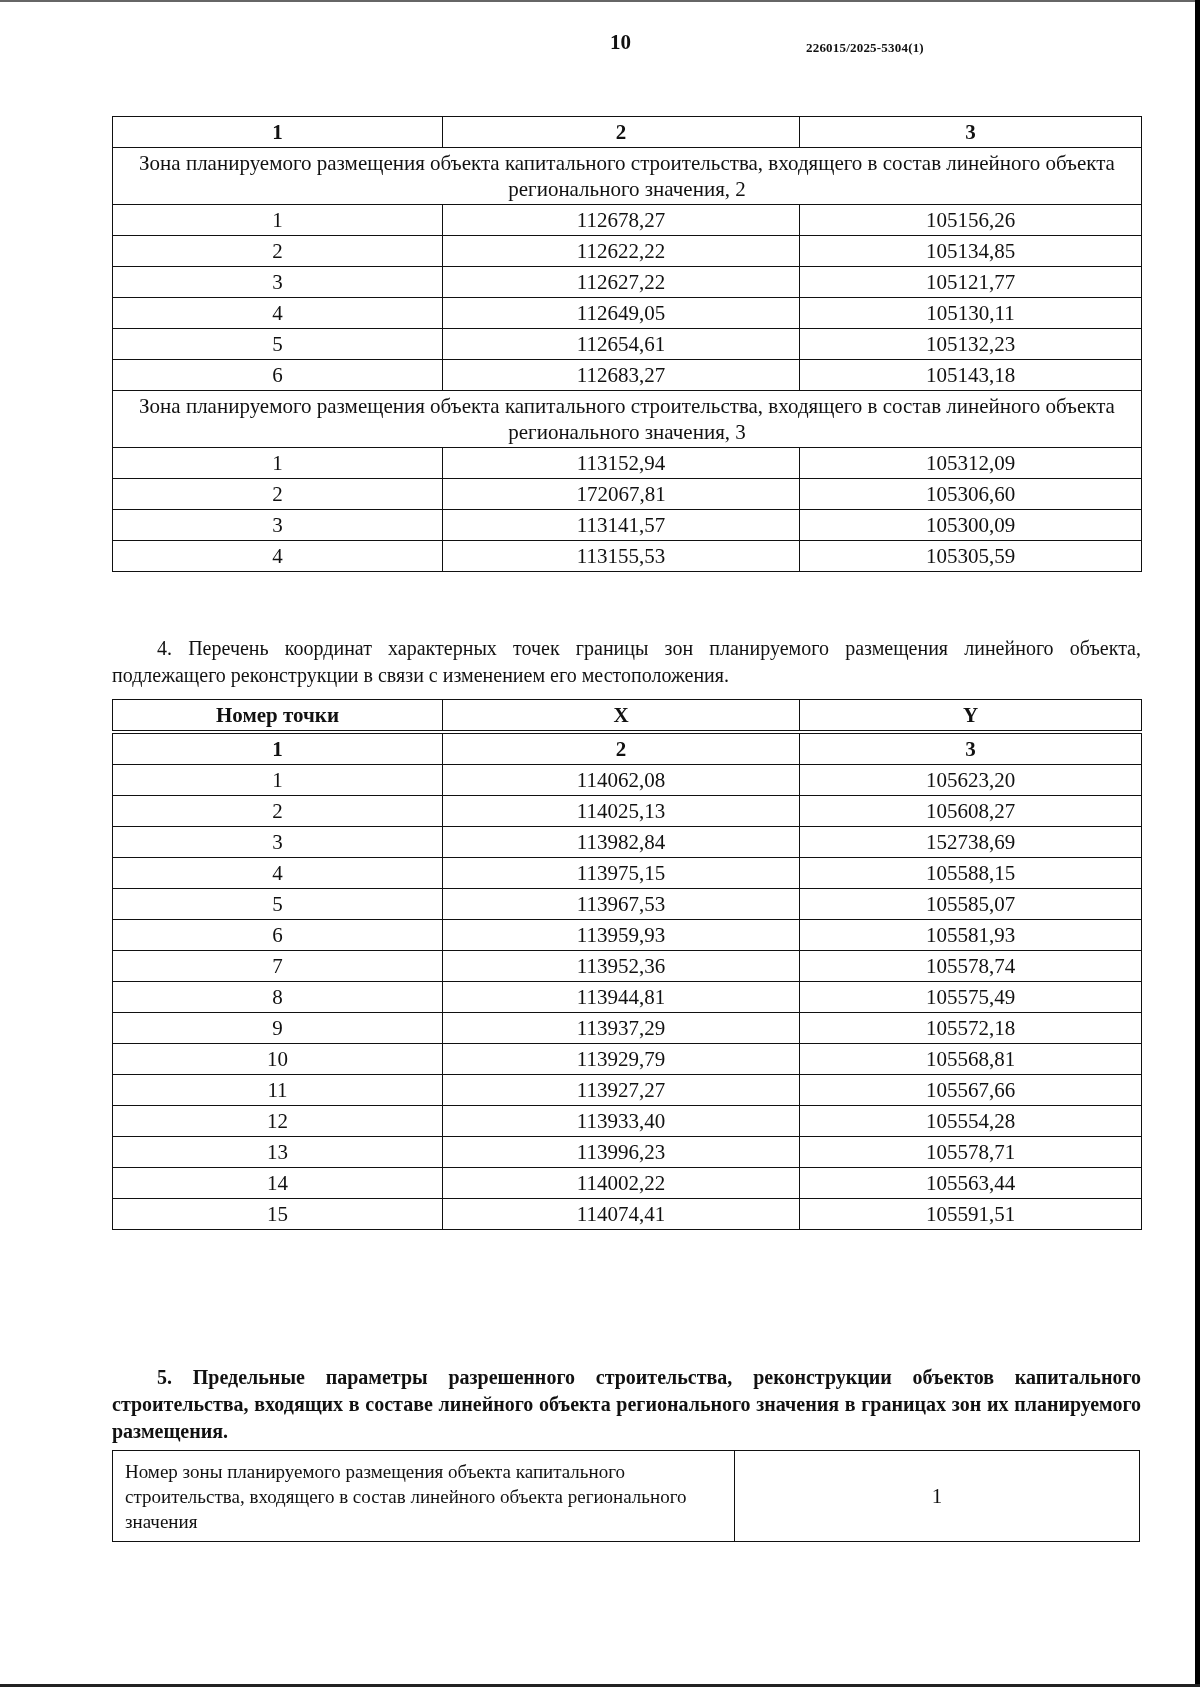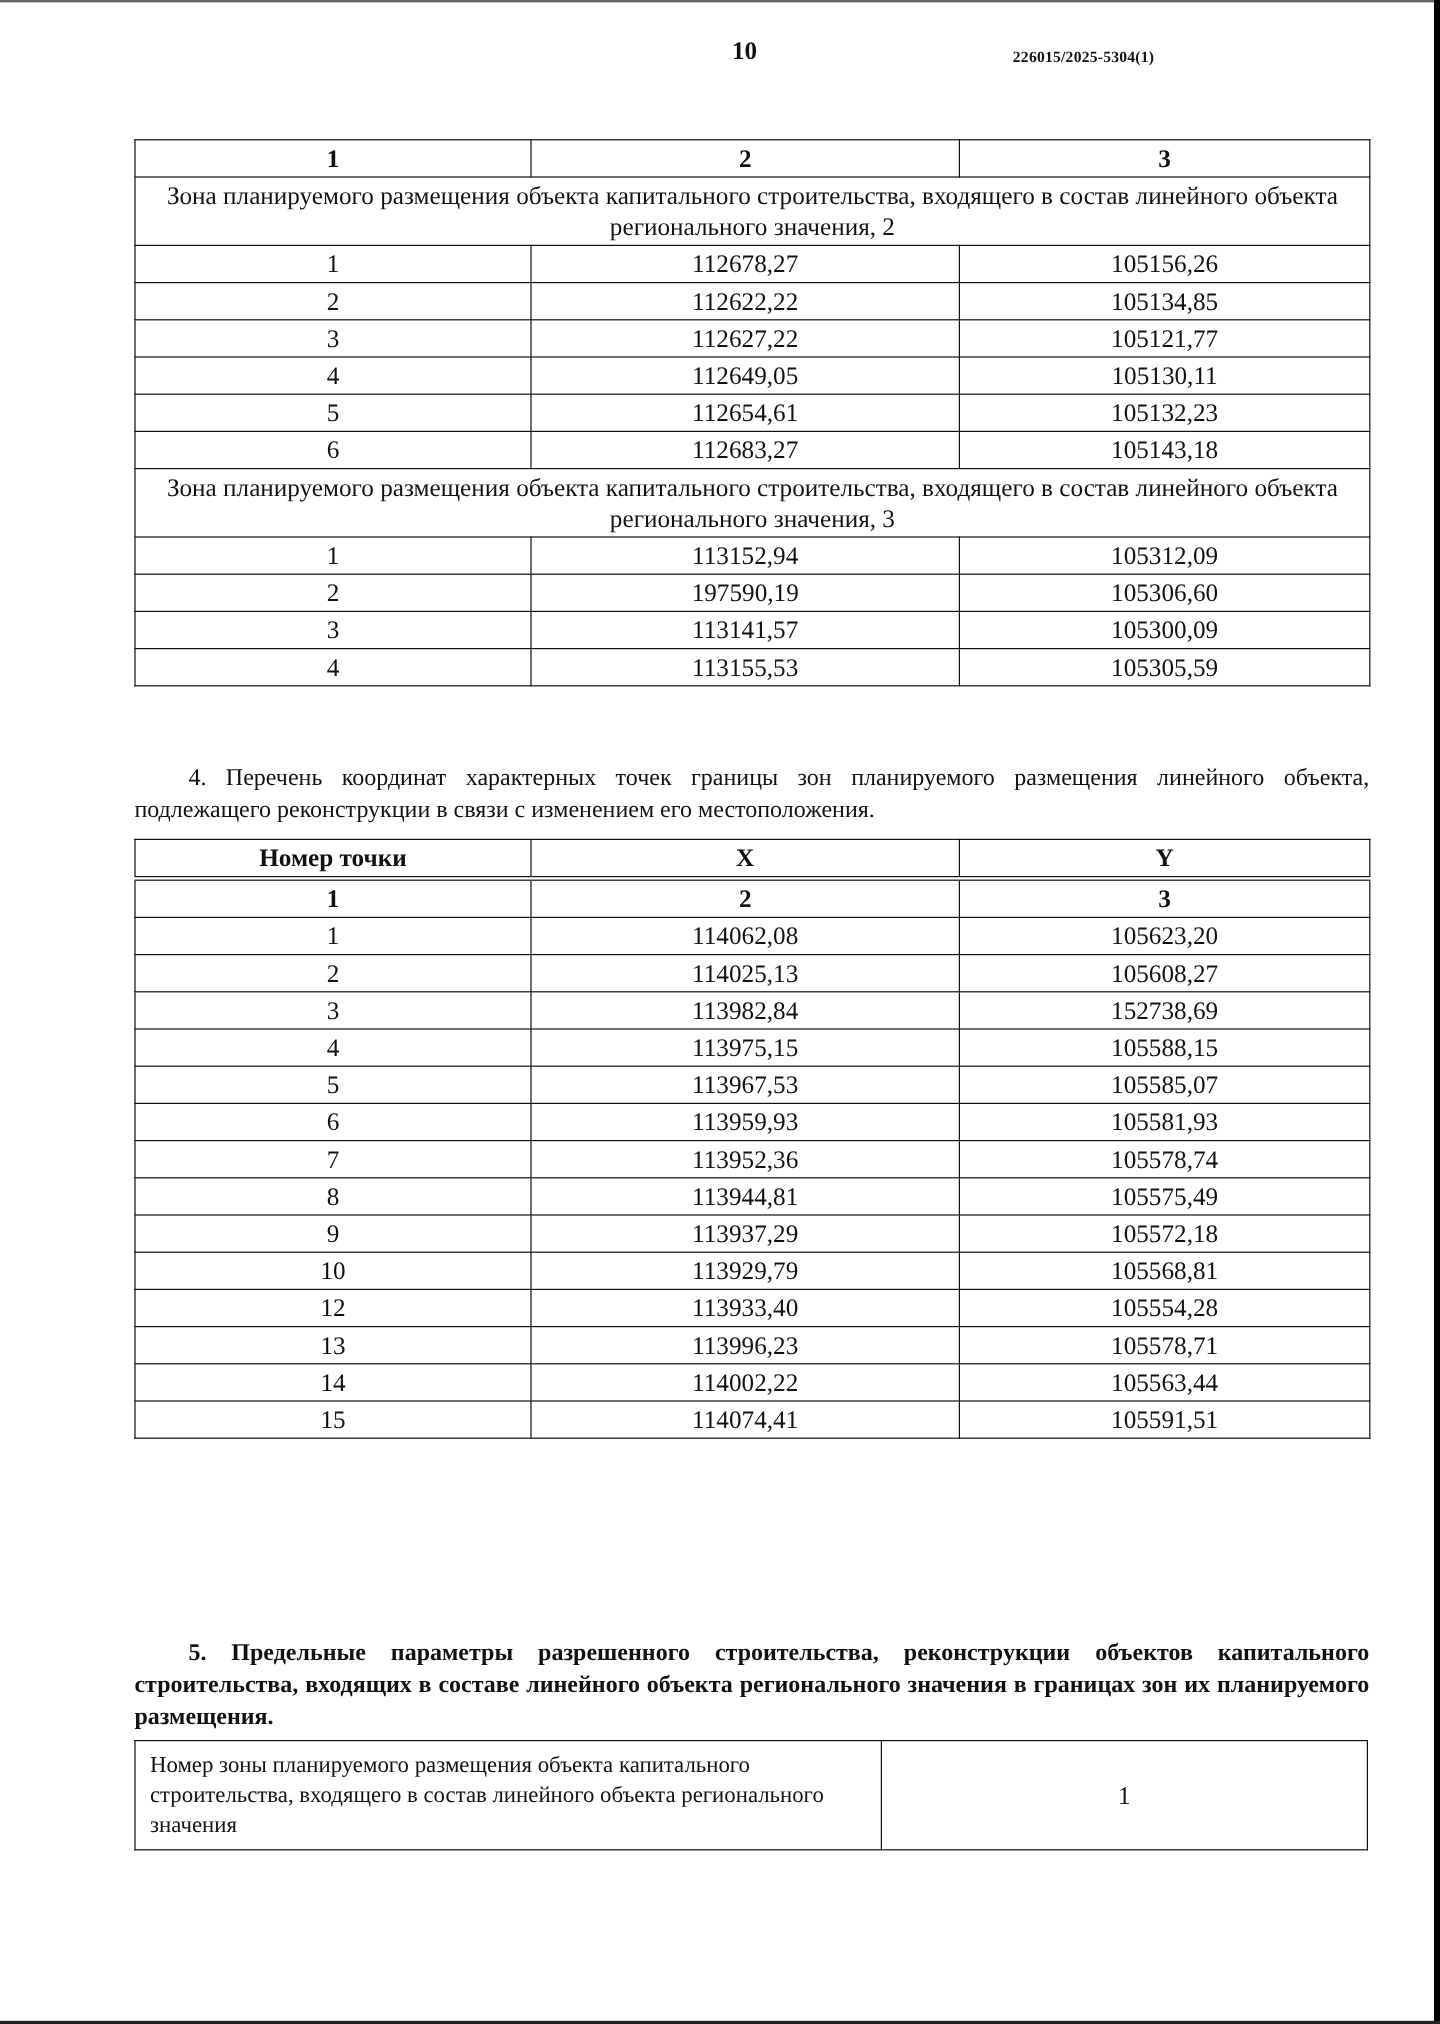--- a/index.html
+++ b/index.html
@@ -26,21 +26,21 @@
     }
     .page-num {
       position: absolute;
       left: 610px;
       top: 30px;
       font-size: 21px;
       font-weight: bold;
     }
     .doc-id {
       position: absolute;
-      left: 844px;
+      left: 806px;
       top: 40px;
       font-size: 13px;
       font-weight: bold;
       letter-spacing: 0.2px;
     }
     table.coord {
       position: absolute;
       left: 112px;
       width: 1029px;
       border-collapse: collapse;
@@ -155,21 +155,21 @@
     <tr>
       <td class="zone" colspan="3">Зона планируемого размещения объекта капитального строительства, входящего в состав линейного объекта регионального значения, 3</td>
     </tr>
     <tr>
         <td>1</td>
         <td>113152,94</td>
         <td>105312,09</td>
       </tr>
     <tr>
         <td>2</td>
-        <td>197590,19</td>
+        <td>172067,81</td>
         <td>105306,60</td>
       </tr>
     <tr>
         <td>3</td>
         <td>113141,57</td>
         <td>105300,09</td>
       </tr>
     <tr>
         <td>4</td>
         <td>113155,53</td>
@@ -241,20 +241,25 @@
         <td>9</td>
         <td>113937,29</td>
         <td>105572,18</td>
       </tr>
     <tr>
         <td>10</td>
         <td>113929,79</td>
         <td>105568,81</td>
       </tr>
     <tr>
+        <td>11</td>
+        <td>113927,27</td>
+        <td>105567,66</td>
+      </tr>
+    <tr>
         <td>12</td>
         <td>113933,40</td>
         <td>105554,28</td>
       </tr>
     <tr>
         <td>13</td>
         <td>113996,23</td>
         <td>105578,71</td>
       </tr>
     <tr>

